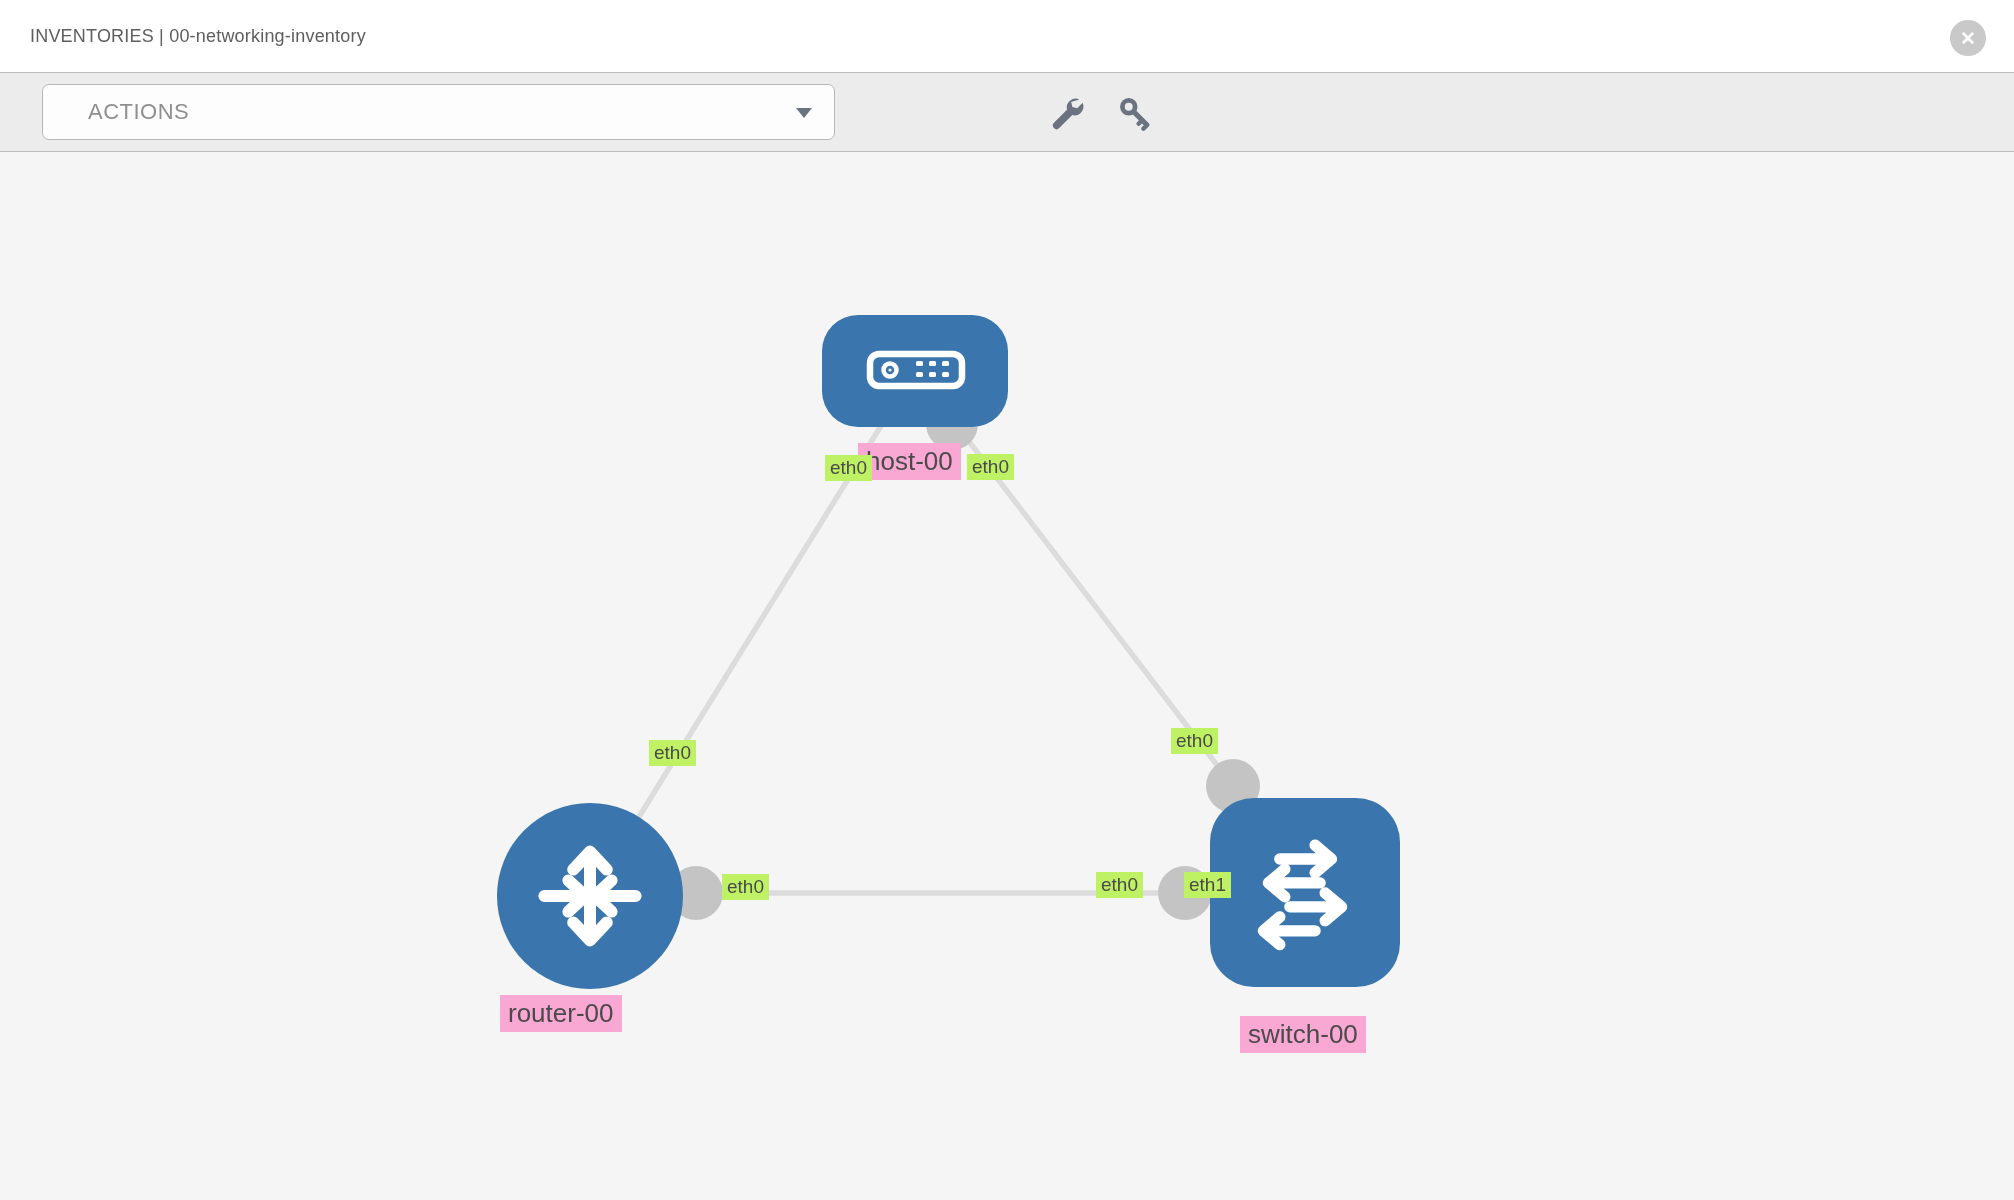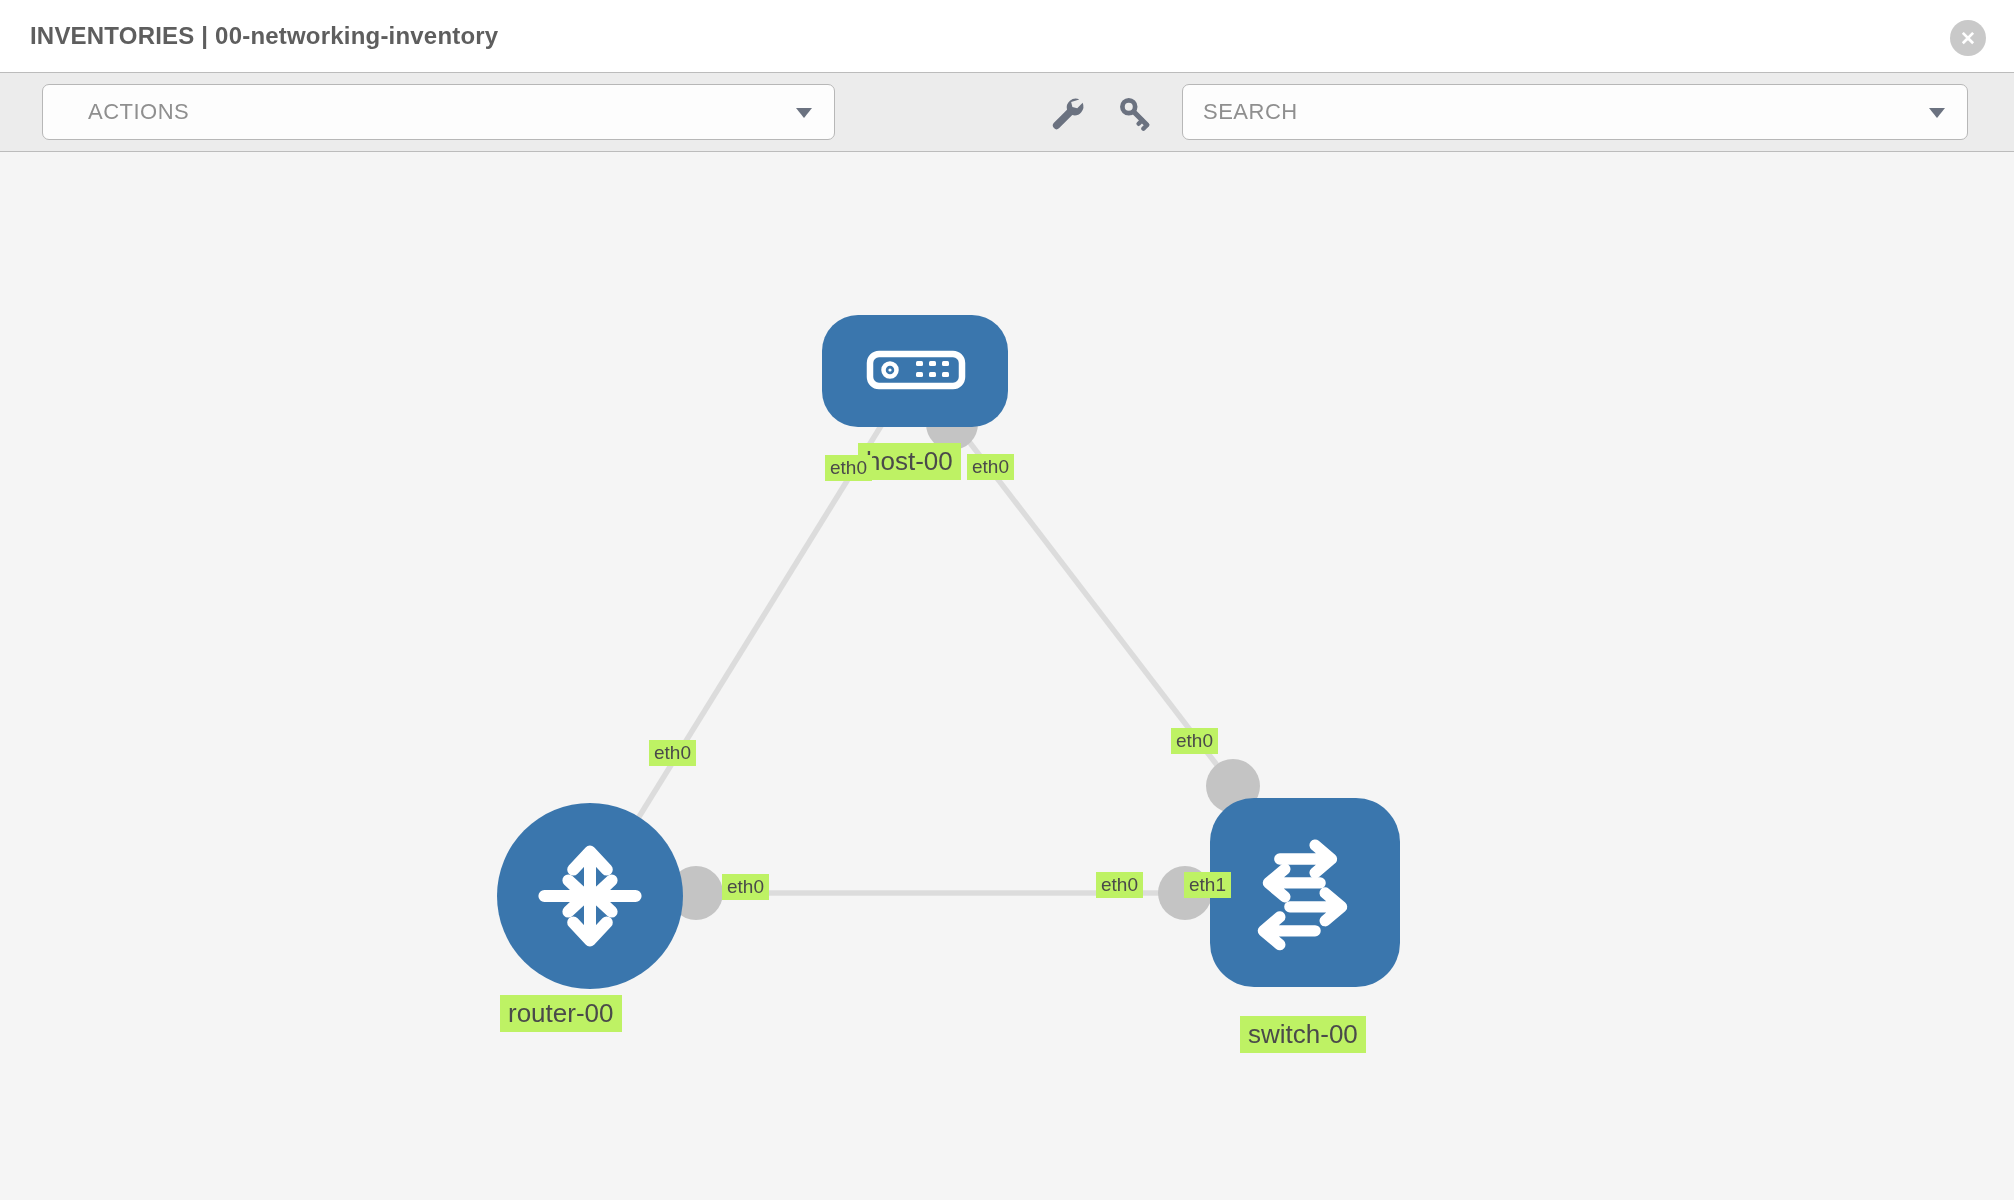--- a/index.html
+++ b/index.html
@@ -2,21 +2,21 @@
 <html><head>
 <meta charset="utf-8">
 <style>
   * { margin:0; padding:0; box-sizing:border-box; }
   html,body { width:2014px; height:1200px; }
   body { font-family:"Liberation Sans", sans-serif; background:#fff; overflow:hidden; }
   #app { position:relative; width:2014px; height:1200px; background:#fff; }
 
   
   .hdr { position:relative; height:72px; background:#fff; display:flex; align-items:center; padding:0 30px; }
-  .hdr-title { font-size:24px; font-weight:bold; color:#5e5e5e; letter-spacing:.2px; }
+  .hdr-title { font-size:18px; font-weight:normal; color:#5e5e5e; letter-spacing:.2px; }
   .close-btn { position:absolute; right:28px; top:20px; width:36px; height:36px; border-radius:50%;
                background:#c9c9c9; color:#fff; display:flex; align-items:center; justify-content:center;
                font-size:19px; font-weight:bold; cursor:pointer; }
 
   
   .toolbar { position:relative; height:80px; background:#ececec;
              border-top:1px solid #bcbcbc; border-bottom:1px solid #bcbcbc; }
   .select-box { position:absolute; top:11px; height:56px; background:#fdfdfd;
                 border:1px solid #b7b7b7; border-radius:7px; display:flex; align-items:center;
                 padding:0 20px; cursor:pointer; }
@@ -24,21 +24,21 @@
   .caret { position:absolute; right:22px; top:50%; margin-top:-4px; width:0; height:0;
            border-left:8px solid transparent; border-right:8px solid transparent;
            border-top:10px solid #6b7280; }
   .tb-icon { position:absolute; top:22px; width:36px; height:36px; cursor:pointer; }
   .tb-icon svg { width:100%; height:100%; }
 
   
   .canvas { position:relative; width:2014px; height:1048px; background:#f5f5f5; overflow:hidden; }
   .canvas svg.topo { position:absolute; left:0; top:0; }
 
-  .node-label { position:absolute; background:#bef264; color:#4a4a4a; font-size:26px;
+  .node-label { position:absolute; background:#f9a8d4; color:#4a4a4a; font-size:26px;
                 padding:3px 8px; white-space:nowrap; }
   .iface-label { position:absolute; background:#bef264; color:#4a4a4a; font-size:19px;
                  padding:2px 5px; white-space:nowrap; }
 </style>
 </head>
 <body>
 
 <div id="app">
 
   <div class="hdr">
@@ -63,24 +63,20 @@
       <svg viewBox="0 0 26 26">
         <g stroke="#6b7280" fill="none" stroke-linecap="round">
           <circle cx="8.5" cy="8.5" r="4.6" stroke-width="3.4"></circle>
           <path d="M12 12 L21.5 21.5" stroke-width="3.6"></path>
           <path d="M18.2 18.2 L15.6 20.8" stroke-width="3.2"></path>
           <path d="M21.7 21.7 L19.1 24.3" stroke-width="3.2"></path>
         </g>
       </svg>
     </div>
 
-    <div class="select-box" style="left:1182px; width:786px;">
-      <span class="lbl">SEARCH</span>
-      <span class="caret"></span>
-    </div>
   </div>
 
   <div class="canvas">
     <svg class="topo" width="2014" height="1048" viewBox="0 0 2014 1048">
 
       <g stroke="#dcdcdc" stroke-width="5.5">
         <line x1="915" y1="219" x2="590" y2="744"></line>
         <line x1="915" y1="219" x2="1233" y2="634"></line>
         <line x1="590" y1="741" x2="1215" y2="741"></line>
       </g>

